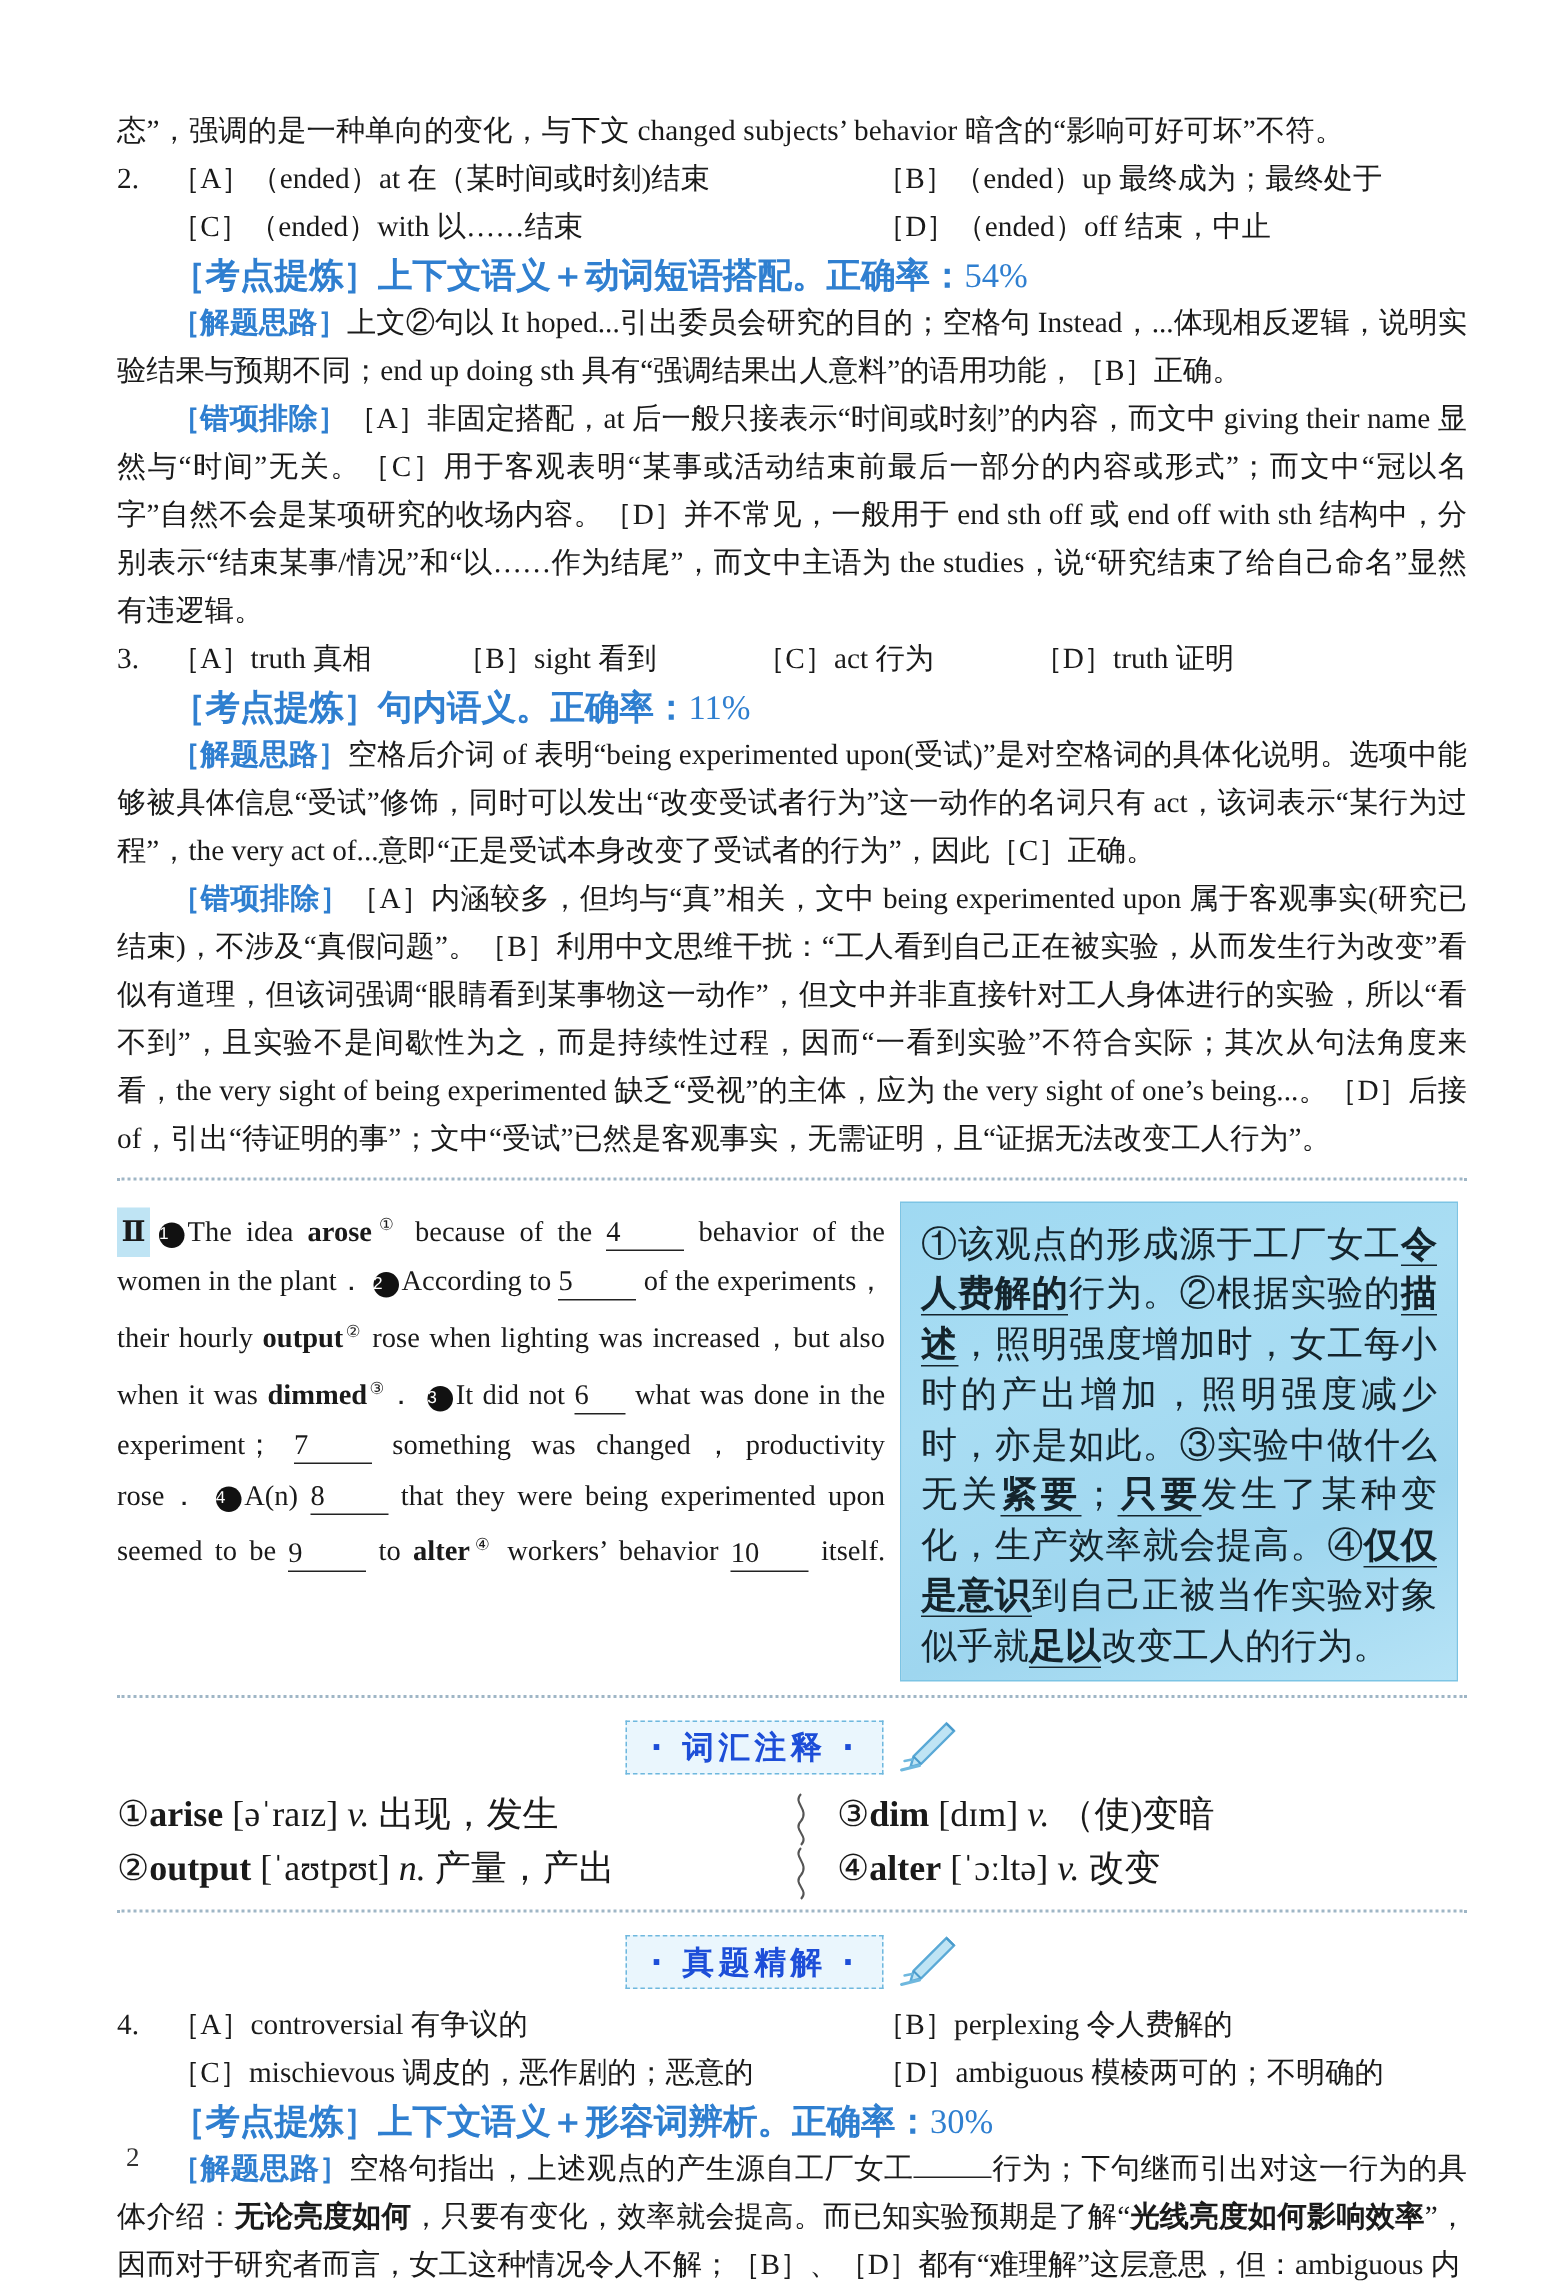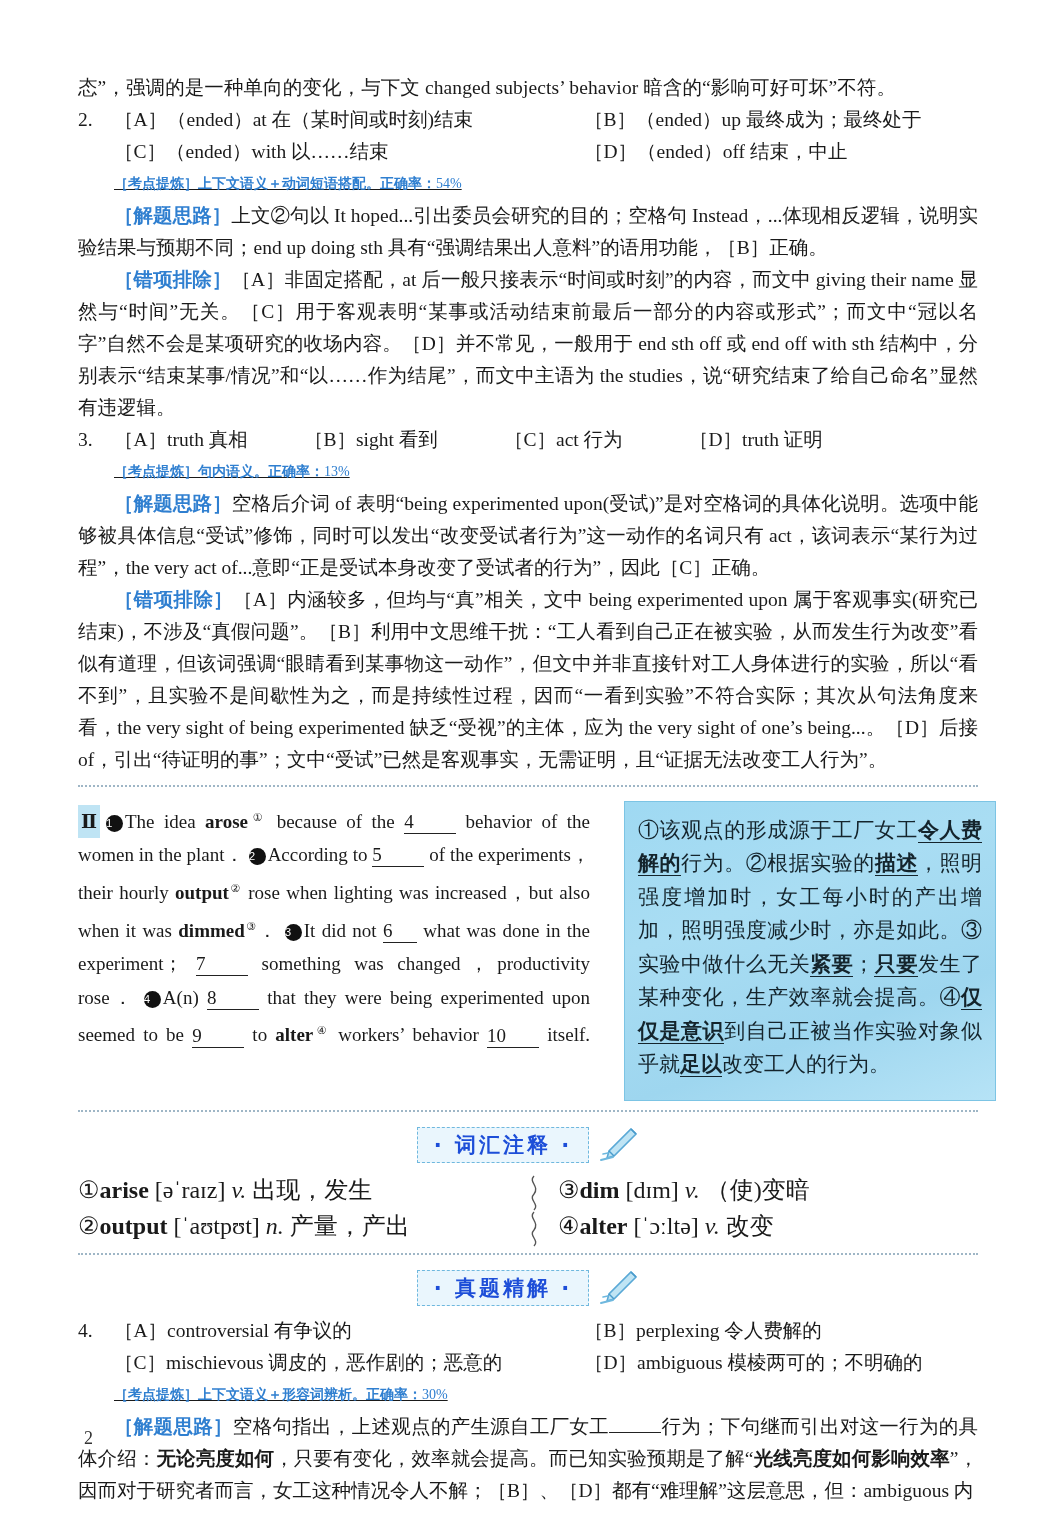--- a/index.html
+++ b/index.html
@@ -47,24 +47,23 @@
   }
   .qnum {
     width: 36px;
     flex: 0 0 36px;
     text-align: left;
   }
   .qcolA { flex: 0 0 470px; }
   .qcolB { flex: 1 1 auto; }
 
   .tagline {
-    font-size: 14px;
+    font-size: 23px;
     line-height: 32px;
     padding-left: 36px;
-    text-decoration: underline;
   }
   .tagline .pct { color: #2f7fd0; font-weight: normal; }
 
   .body-para {
     font-size: 19.5px;
     line-height: 32px;
     text-align: justify;
   }
   .body-para .lead { padding-left: 36px; }
 
@@ -72,21 +71,21 @@
   .dotted {
     border: 0;
     border-top: 2px dotted #9fb6c6;
     margin: 9px 0 0 0;
     height: 0;
   }
 
   
   .passage-wrap {
     display: flex;
-    gap: 34px;
+    gap: 10px;
     margin-top: 14px;
     align-items: flex-start;
   }
   .passage {
     width: 512px;
     flex: 0 0 512px;
     font-size: 19px;
     line-height: 33.5px;
     text-align: justify;
     text-align-last: justify;
@@ -120,22 +119,22 @@
     padding: 0 3px;
     font-weight: bold;
     margin-right: 6px;
   }
 
   .translation {
     width: 372px;
     flex: 0 0 372px;
     background: linear-gradient(160deg,#9fd9f2 0%,#a9ddf3 35%,#9ed6ef 70%,#b6e3f6 100%);
     border: 1px solid #7cc4e4;
-    padding: 12px 13px 18px 13px;
-    font-size: 21px;
+    padding: 12px 13px 5px 13px;
+    font-size: 24px;
     line-height: 33.5px;
     text-align: justify;
     color: #14242c;
     box-sizing: border-box;
     position: relative;
   }
   .translation .t-indent { text-indent: 36px; }
   .translation u { text-decoration: none; border-bottom: 1.5px solid #14242c; font-weight: bold; }
 
   
@@ -229,21 +228,21 @@
 
     <div>
       <div class="qrow">
         <span class="qnum">3.</span>
         <span style="flex:0 0 190px">［A］truth 真相</span>
         <span style="flex:0 0 200px">［B］sight 看到</span>
         <span style="flex:0 0 185px">［C］act 行为</span>
         <span style="flex:1 1 auto">［D］truth 证明</span>
       </div>
       <div class="tagline">
-        <span class="bluebold">［考点提炼］</span><span class="bluebold">句内语义。正确率：</span><span class="pct">13%</span>
+        <span class="bluebold">［考点提炼］</span><span class="bluebold">句内语义。正确率：</span><span class="pct">11%</span>
       </div>
       <div class="body-para">
         <span class="lead"></span><span class="bluebold">［解题思路］</span><span>空格后介词 of 表明“being experimented upon(受试)”是对空格词的具体化说明。选项中能够被具体信息“受试”修饰，同时可以发出“改变受试者行为”这一动作的名词只有 act，该词表示“某行为过程”，the very act of...意即“正是受试本身改变了受试者的行为”，因此［C］正确。</span>
       </div>
       <div class="body-para">
         <span class="lead"></span><span class="bluebold">［错项排除］</span><span>［A］内涵较多，但均与“真”相关，文中 being experimented upon 属于客观事实(研究已结束)，不涉及“真假问题”。［B］利用中文思维干扰：“工人看到自己正在被实验，从而发生行为改变”看似有道理，但该词强调“眼睛看到某事物这一动作”，但文中并非直接针对工人身体进行的实验，所以“看不到”，且实验不是间歇性为之，而是持续性过程，因而“一看到实验”不符合实际；其次从句法角度来看，the very sight of being experimented 缺乏“受视”的主体，应为 the very sight of one’s being...。［D］后接 of，引出“待证明的事”；文中“受试”已然是客观事实，无需证明，且“证据无法改变工人行为”。</span>
       </div>
     </div>
 
     <hr class="dotted">

